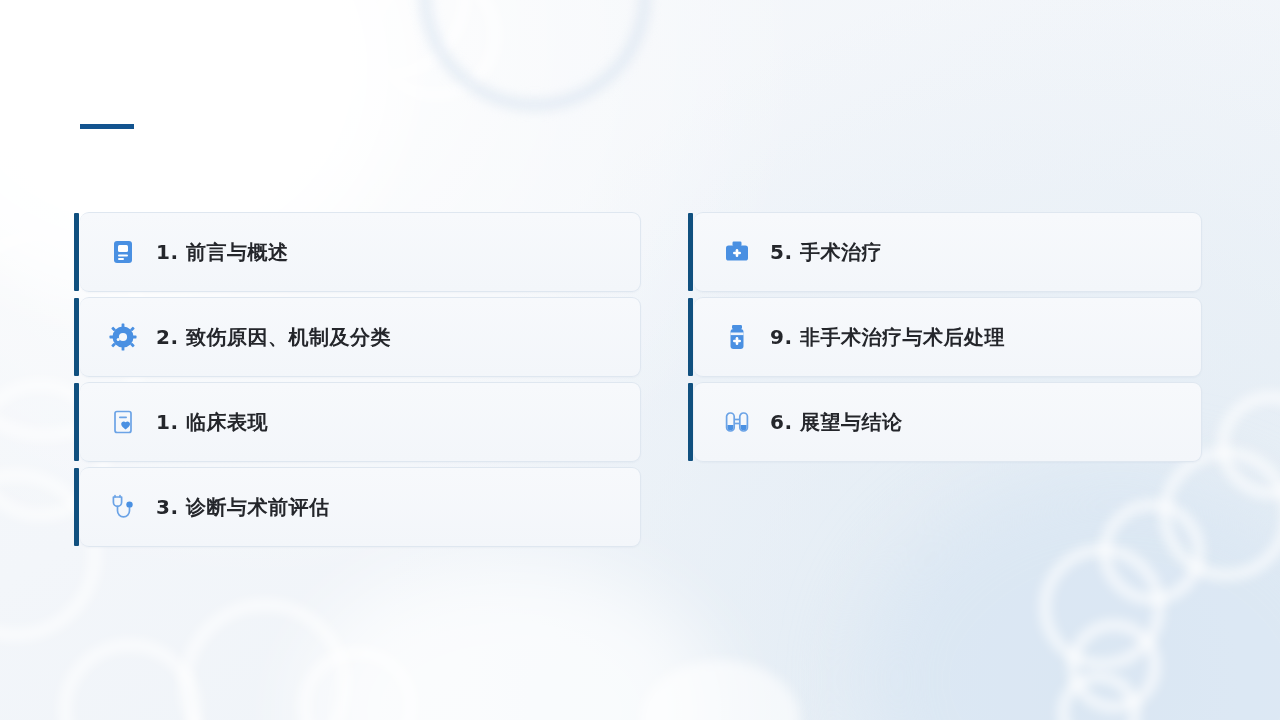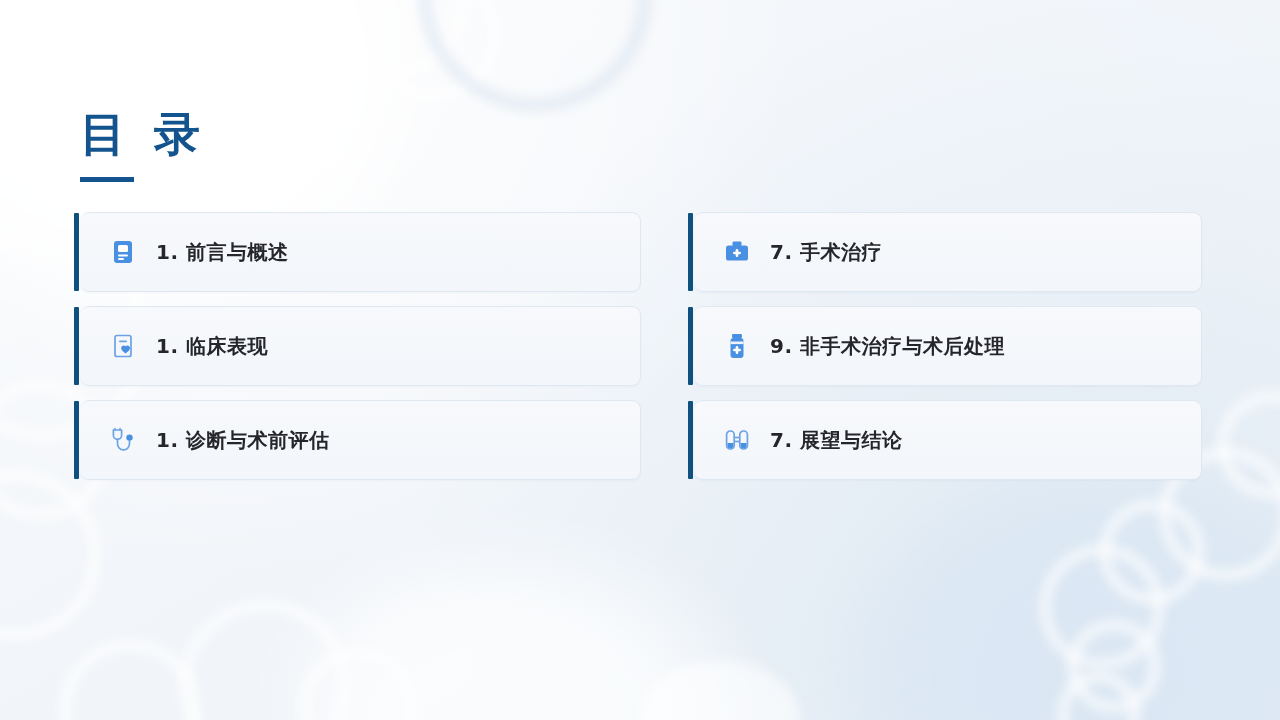--- a/index.html
+++ b/index.html
@@ -72,21 +72,21 @@
     height: 5px;
     background: #13548f;
   }
 
   
   .col {
     position: absolute;
     top: 212px;
     display: flex;
     flex-direction: column;
-    gap: 14px;
+    gap: 5px;
   }
   .col-left  { left: 80px;  width: 561px; }
   .col-right { left: 694px; width: 508px; }
 
   .toc-item {
     position: relative;
     display: flex;
     align-items: center;
     height: 80px;
     padding-left: 26px;
@@ -156,38 +156,59 @@
     <div class="blob" style="left:1160px; top:448px;  width:112px; height:112px;"></div>
     <div class="blob" style="left:1218px; top:392px;  width:86px;  height:86px;"></div>
 
     <div class="blob" style="left:180px;  top:600px;  width:150px; height:150px;"></div>
     <div class="blob" style="left:300px;  top:648px;  width:96px;  height:96px;"></div>
     <div class="blob" style="left:60px;   top:640px;  width:120px; height:120px;"></div>
     <div class="blob solid" style="left:640px; top:660px; width:160px; height:120px;"></div>
   </div>
 
   <div class="title-block">
-    <div class="title-text">目 录</div>
     <div class="title-rule"></div>
   </div>
 
   <div class="col col-left">
 
     <div class="toc-item">
       <span class="toc-icon">
         <svg width="28" height="28" viewBox="0 0 28 28">
           <rect x="5" y="3" width="18" height="22" rx="3" fill="#4a90e2"></rect>
           <rect x="9" y="7" width="10" height="7" rx="1.5" fill="#ffffff"></rect>
           <rect x="9" y="16.5" width="10" height="2" rx="1" fill="#ffffff"></rect>
           <rect x="9" y="20" width="6" height="2" rx="1" fill="#ffffff"></rect>
         </svg>
       </span>
       <span class="toc-label">1. 前言与概述</span>
     </div>
 
+    <div class="toc-item">
+      <span class="toc-icon">
+        <svg width="28" height="28" viewBox="0 0 28 28">
+          <g fill="#4a90e2">
+            <circle cx="14" cy="14" r="10.5"></circle>
+            <g>
+              <rect x="12.6" y="0.5" width="2.8" height="4" rx="0.6"></rect>
+              <rect x="12.6" y="23.5" width="2.8" height="4" rx="0.6"></rect>
+              <rect x="0.5" y="12.6" width="4" height="2.8" rx="0.6"></rect>
+              <rect x="23.5" y="12.6" width="4" height="2.8" rx="0.6"></rect>
+              <rect x="3.2" y="3.9" width="2.8" height="4" rx="0.6" transform="rotate(-45 4.6 5.9)"></rect>
+              <rect x="22" y="3.9" width="2.8" height="4" rx="0.6" transform="rotate(45 23.4 5.9)"></rect>
+              <rect x="3.2" y="20.1" width="2.8" height="4" rx="0.6" transform="rotate(45 4.6 22.1)"></rect>
+              <rect x="22" y="20.1" width="2.8" height="4" rx="0.6" transform="rotate(-45 23.4 22.1)"></rect>
+            </g>
+          </g>
+          <circle cx="14" cy="14" r="4.1" fill="#f5f8fb"></circle>
+          <circle cx="9.2" cy="16.4" r="1.5" fill="#f5f8fb"></circle>
+        </svg>
+      </span>
+      <span class="toc-label">2. 致伤原因、机制及分类</span>
+    </div>
 
     <div class="toc-item">
       <span class="toc-icon">
         <svg width="28" height="28" viewBox="0 0 28 28">
           <path d="M6 5.5 a2 2 0 0 1 2-2 h12 a2 2 0 0 1 2 2 v17 a2 2 0 0 1 -2 2 h-12 a2 2 0 0 1 -2 -2 z" fill="none" stroke="#6ba3e6" stroke-width="1.7"></path>
           <rect x="10" y="8.5" width="8" height="1.7" rx="0.85" fill="#6ba3e6"></rect>
           <path d="M16.6 14.3 c1.6 -1.7 4.4 -0.6 4.4 1.7 c0 2.3 -3 4.3 -4.4 5.4 c-1.4 -1.1 -4.4 -3.1 -4.4 -5.4 c0 -2.3 2.8 -3.4 4.4 -1.7 z" fill="#4a90e2"></path>
         </svg>
       </span>
       <span class="toc-label">1. 临床表现</span>
@@ -195,37 +216,37 @@
 
     <div class="toc-item">
       <span class="toc-icon">
         <svg width="30" height="30" viewBox="0 0 30 30">
           <path d="M7 3.5 v1.5 M12 3.5 v1.5" stroke="#6ba3e6" stroke-width="1.6" stroke-linecap="round"></path>
           <path d="M5.4 5 h8.2 v5.2 a4.1 4.1 0 0 1 -8.2 0 z" fill="none" stroke="#6ba3e6" stroke-width="1.7" stroke-linejoin="round"></path>
           <path d="M9.5 14.4 v4.4 a6 6 0 0 0 12 0 v-2.6" fill="none" stroke="#6ba3e6" stroke-width="1.7" stroke-linecap="round"></path>
           <circle cx="21.5" cy="12.6" r="3.2" fill="#4a90e2"></circle>
         </svg>
       </span>
-      <span class="toc-label">1. 诊断与术前评估</span>
+      <span class="toc-label">3. 诊断与术前评估</span>
     </div>
 
   </div>
 
   <div class="col col-right">
 
     <div class="toc-item">
       <span class="toc-icon">
         <svg width="28" height="28" viewBox="0 0 28 28">
           <rect x="9.5" y="3.5" width="9" height="4.5" rx="1.2" fill="#4a90e2"></rect>
           <rect x="3" y="7.5" width="22" height="15" rx="2.6" fill="#4a90e2"></rect>
           <rect x="12.7" y="11" width="2.6" height="8" rx="1.3" fill="#ffffff"></rect>
           <rect x="10" y="13.7" width="8" height="2.6" rx="1.3" fill="#ffffff"></rect>
         </svg>
       </span>
-      <span class="toc-label">7. 手术治疗</span>
+      <span class="toc-label">5. 手术治疗</span>
     </div>
 
     <div class="toc-item">
       <span class="toc-icon">
         <svg width="28" height="28" viewBox="0 0 28 28">
           <rect x="9" y="2" width="10" height="4" rx="1.2" fill="#4a90e2"></rect>
           <rect x="7.5" y="6" width="13" height="20" rx="3" fill="#4a90e2"></rect>
           <rect x="7.5" y="9.5" width="13" height="2.6" fill="#eef4fb"></rect>
           <rect x="12.7" y="14" width="2.6" height="8" rx="1.3" fill="#ffffff"></rect>
           <rect x="10" y="16.7" width="8" height="2.6" rx="1.3" fill="#ffffff"></rect>
@@ -238,18 +259,18 @@
       <span class="toc-icon">
         <svg width="28" height="28" viewBox="0 0 28 28">
           <rect x="3.6" y="5" width="7.6" height="18" rx="3.6" fill="none" stroke="#6ba3e6" stroke-width="1.7"></rect>
           <rect x="16.8" y="5" width="7.6" height="18" rx="3.6" fill="none" stroke="#6ba3e6" stroke-width="1.7"></rect>
           <path d="M11.2 11.5 h5.6" stroke="#6ba3e6" stroke-width="1.7"></path>
           <path d="M11.2 15.5 h5.6" stroke="#6ba3e6" stroke-width="1.7"></path>
           <path d="M4.5 17 h5.8 v2.4 a2.9 2.9 0 0 1 -5.8 0 z" fill="#4a90e2"></path>
           <path d="M17.7 17 h5.8 v2.4 a2.9 2.9 0 0 1 -5.8 0 z" fill="#4a90e2"></path>
         </svg>
       </span>
-      <span class="toc-label">7. 展望与结论</span>
+      <span class="toc-label">6. 展望与结论</span>
     </div>
 
   </div>
 
 </div>
 
 </body></html>

